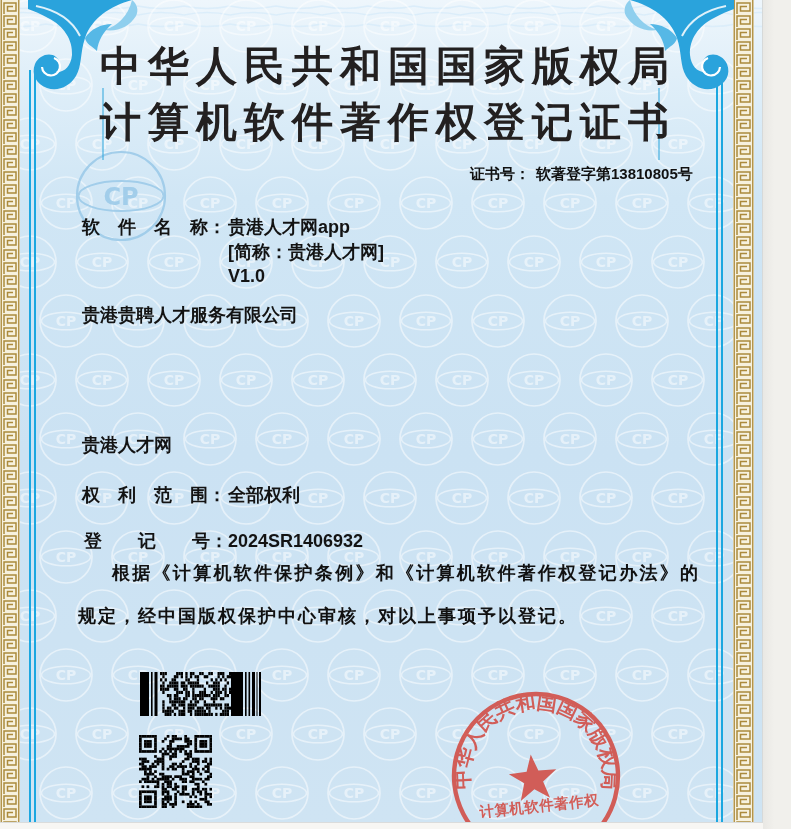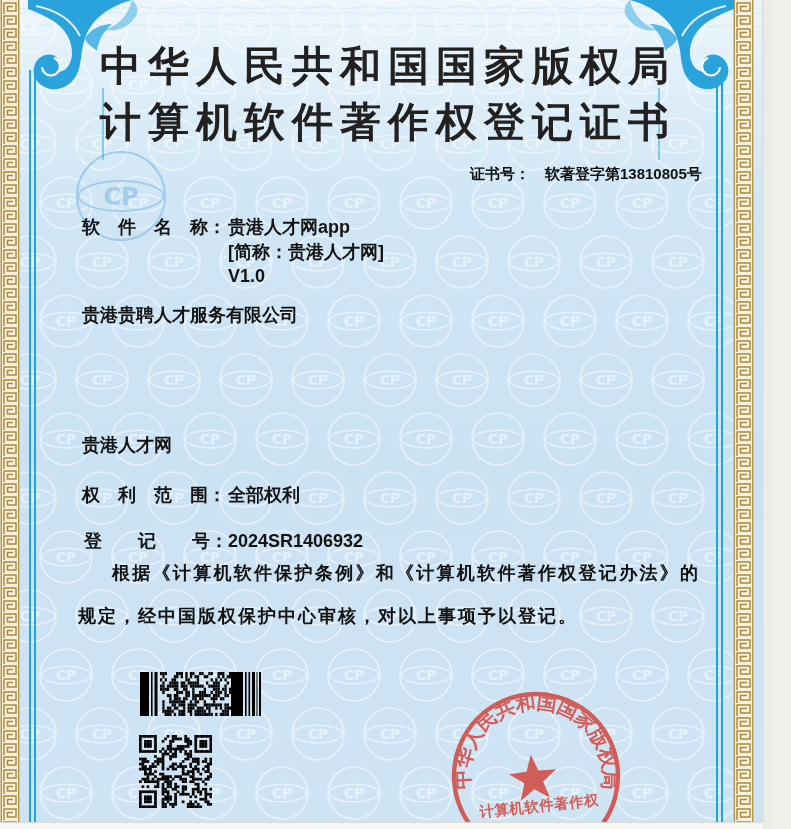--- a/index.html
+++ b/index.html
@@ -18,21 +18,21 @@
   .vl.l1{left:29px;} .vl.l2{left:34px;} .vl.r1{left:716px;} .vl.r2{left:721px;}
   .flourish{position:absolute;top:0;}
   .flourish.tl{left:28px;}
   .flourish.tr{left:603px;transform:scaleX(-1);}
   .title-block{position:absolute;left:0;top:40px;width:762px;padding-left:14px;box-sizing:border-box;
                text-align:center;font-family:"Liberation Serif","DejaVu Serif",serif;
                font-weight:bold;color:#232020;}
   .title-line1{font-size:41px;letter-spacing:7px;line-height:52px;}
   .title-line2{font-size:41px;letter-spacing:7px;line-height:52px;margin-top:4px;}
   .certno{position:absolute;left:470px;top:165px;font-size:15px;font-weight:bold;color:#101010;
-          display:flex;gap:15px;white-space:nowrap;}
+          display:flex;gap:6px;white-space:nowrap;}
   .fields{position:absolute;left:82px;top:215px;width:600px;color:#131313;}
   .row{display:flex;align-items:flex-start;font-size:18px;font-weight:bold;line-height:24.5px;}
   .row .lab{width:146px;flex:none;white-space:nowrap;}
   .row .val{white-space:nowrap;}
   .row.owner{margin-top:14px;}
   .row.acq{margin-top:106px;}
   .row.scope{margin-top:25px;}
   .row.reg{margin-top:22px;text-align:right;}
   .statement{position:absolute;left:78px;top:552px;width:622px;margin:0;
              font-size:18px;font-weight:bold;color:#111;line-height:43px;

